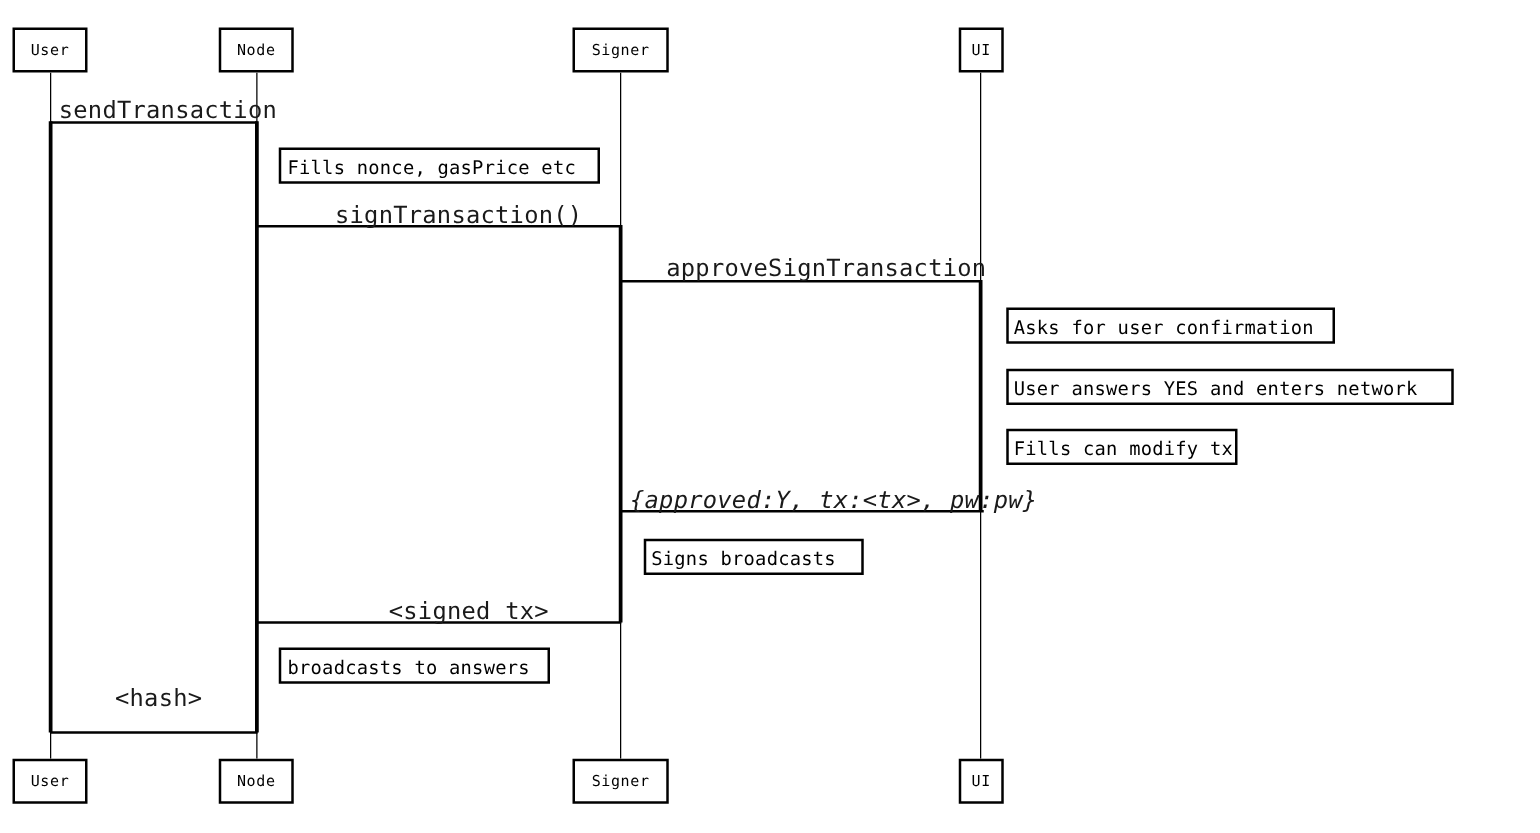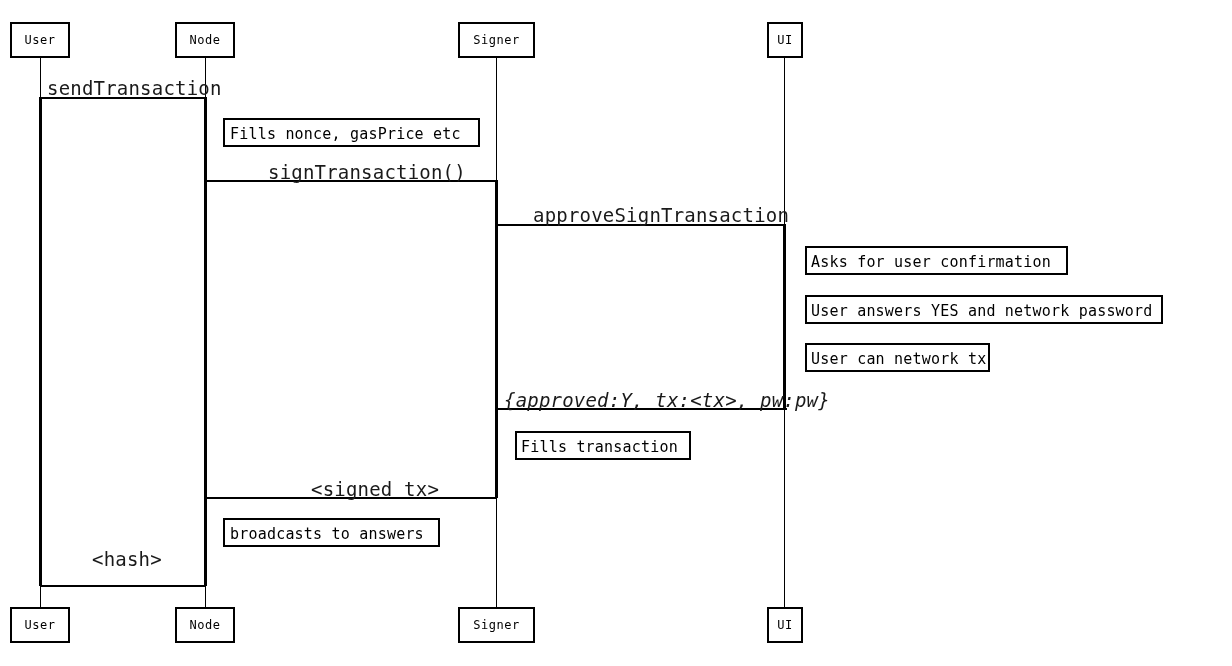--- a/index.html
+++ b/index.html
@@ -114,27 +114,27 @@
   <div class="msg-label" style="left:311px; top:478px;">&lt;signed tx&gt;</div>
   <div class="msg-label" style="left:92px; top:548px;">&lt;hash&gt;</div>
 
   <div class="note" style="left:223px; top:118px; width:257px; height:29px;"></div>
   <div class="note-text" style="left:230px; top:125px;">Fills nonce, gasPrice etc</div>
 
   <div class="note" style="left:805px; top:246px; width:263px; height:29px;"></div>
   <div class="note-text" style="left:811px; top:253px;">Asks for user confirmation</div>
 
   <div class="note" style="left:805px; top:295px; width:358px; height:29px;"></div>
-  <div class="note-text" style="left:811px; top:302px;">User answers YES and network password</div>
+  <div class="note-text" style="left:811px; top:302px;">User answers YES and enters network</div>
 
   <div class="note" style="left:805px; top:343px; width:185px; height:29px;"></div>
-  <div class="note-text" style="left:811px; top:350px;">User can network tx</div>
+  <div class="note-text" style="left:811px; top:350px;">Fills can modify tx</div>
 
   <div class="note" style="left:515px; top:431px; width:176px; height:29px;"></div>
-  <div class="note-text" style="left:521px; top:438px;">Fills transaction</div>
+  <div class="note-text" style="left:521px; top:438px;">Signs broadcasts</div>
 
   <div class="note" style="left:223px; top:518px; width:217px; height:29px;"></div>
   <div class="note-text" style="left:230px; top:525px;">broadcasts to answers</div>
 
   <div class="participant" style="left:10px; top:22px; width:60px; height:36px;">
     <span>User</span>
   </div>
   <div class="participant" style="left:175px; top:22px; width:60px; height:36px;">
     <span>Node</span>
   </div>

